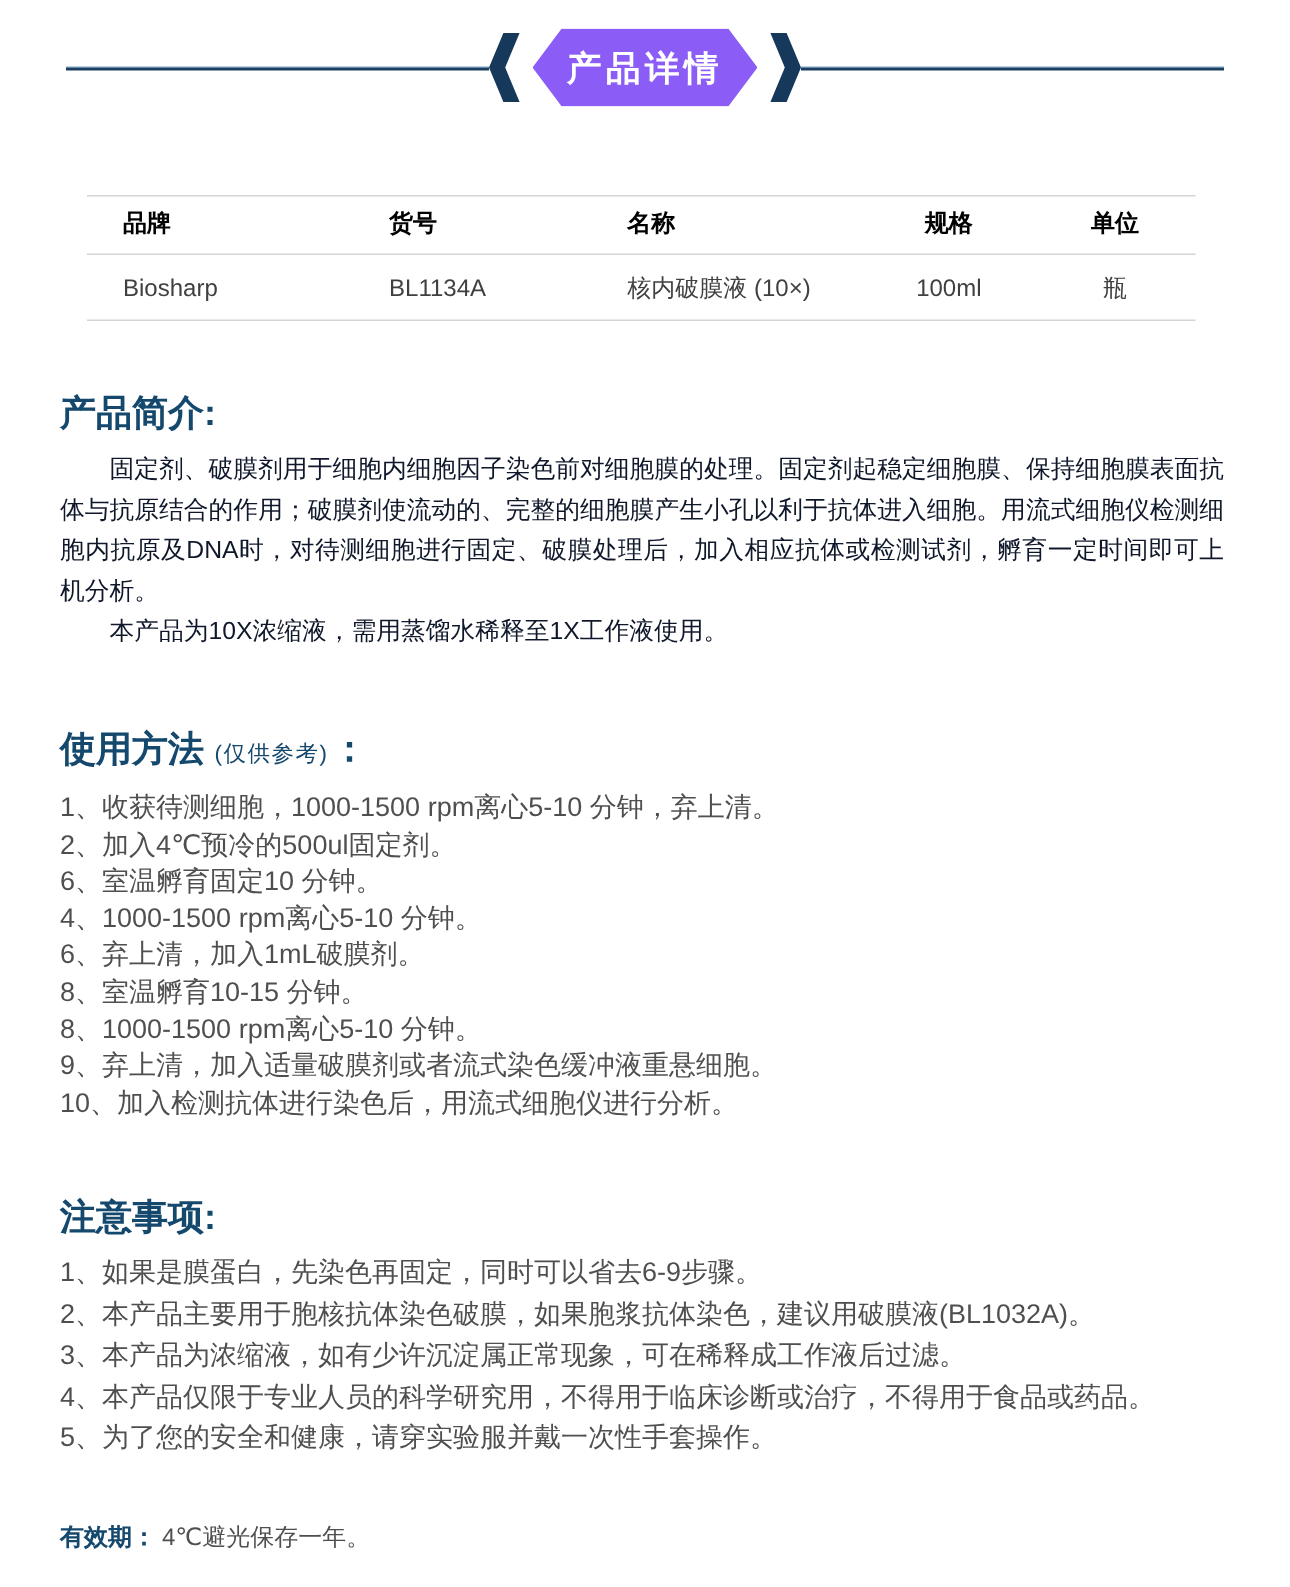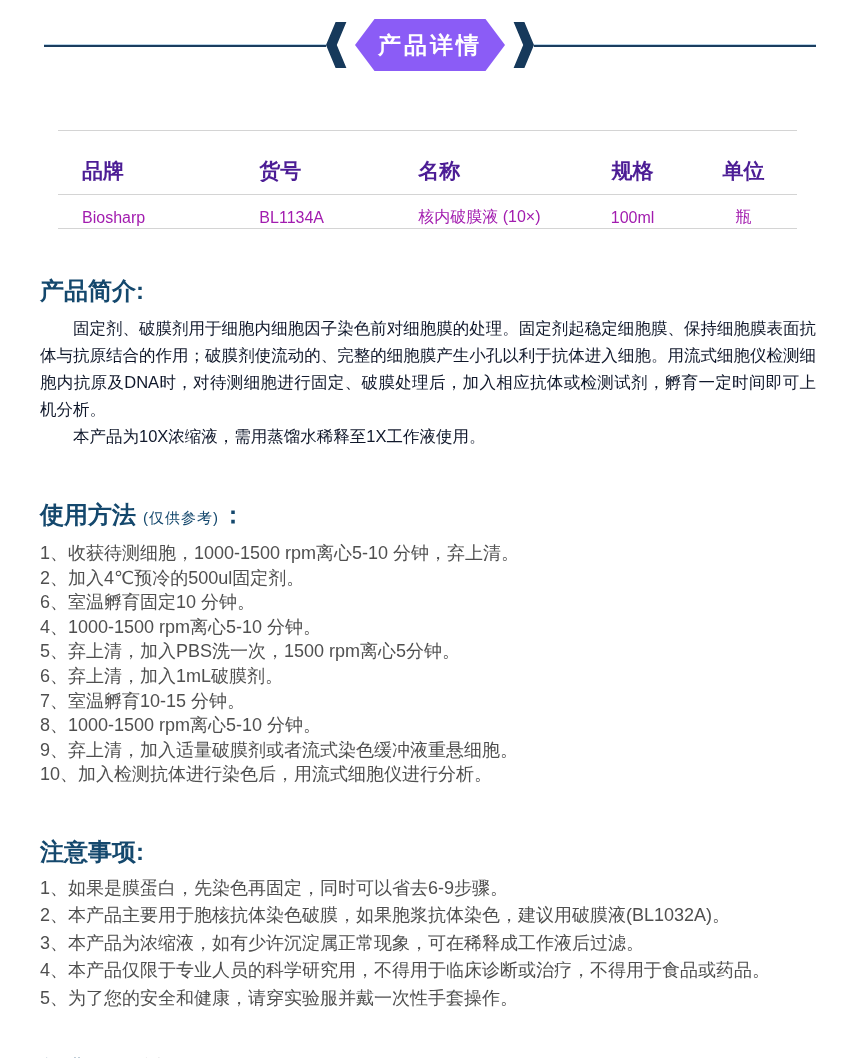--- a/index.html
+++ b/index.html
@@ -45,32 +45,32 @@
   
   table.product-table {
     border-collapse: collapse;
     width: 739px;
     margin: 59px 0 0 58px;
     border-top: 1px solid #d4d4d4;
   }
   table.product-table thead tr { border-bottom: 1px solid #d4d4d4; }
   table.product-table tbody tr { border-bottom: 1px solid #d4d4d4; }
   table.product-table th {
-    font-size: 21px;
+    font-size: 16px;
     font-weight: 700;
-    color: #4c1d95;
+    color: #000000;
     text-align: left;
-    padding: 26px 0 9px 24px;
+    padding: 8px 0 9px 24px;
     white-space: nowrap;
   }
   table.product-table td {
     font-size: 16px;
-    color: #a21caf;
+    color: #404040;
     text-align: left;
-    padding: 12px 0 0 24px;
+    padding: 12px 0 10px 24px;
     white-space: nowrap;
   }
   table.product-table th.c, table.product-table td.c { text-align: center; padding-left: 0; margin-top: 40px; }
   .col1 { width: 24%; } .col2 { width: 21.5%; } .col3 { width: 24.5%; }
   .col4 { width: 15.5%; } .col5 { width: 14.5%; }
 
   
   .content { padding: 0 44px 0 40px; }
   h2.section-title {
     margin: 0;
@@ -161,23 +161,22 @@
       <p>本产品为10X浓缩液，需用蒸馏水稀释至1X工作液使用。</p>
     </section>
 
     <section class="usage">
       <h2 class="section-title"><span>使用方法</span><span class="title-note">(仅供参考)</span><span class="title-colon">：</span></h2>
       <ul class="step-list">
         <li>1、收获待测细胞，1000-1500 rpm离心5-10 分钟，弃上清。</li>
         <li>2、加入4℃预冷的500ul固定剂。</li>
         <li>6、室温孵育固定10 分钟。</li>
         <li>4、1000-1500 rpm离心5-10 分钟。</li>
-        <li>5、弃上清，加入PBS洗一次，1500 rpm离心5分钟。</li>
         <li>6、弃上清，加入1mL破膜剂。</li>
-        <li>7、室温孵育10-15 分钟。</li>
+        <li>8、室温孵育10-15 分钟。</li>
         <li>8、1000-1500 rpm离心5-10 分钟。</li>
         <li>9、弃上清，加入适量破膜剂或者流式染色缓冲液重悬细胞。</li>
         <li>10、加入检测抗体进行染色后，用流式细胞仪进行分析。</li>
       </ul>
     </section>
 
     <section class="notes">
       <h2 class="section-title">注意事项:</h2>
       <ul class="step-list">
         <li>1、如果是膜蛋白，先染色再固定，同时可以省去6-9步骤。</li>

